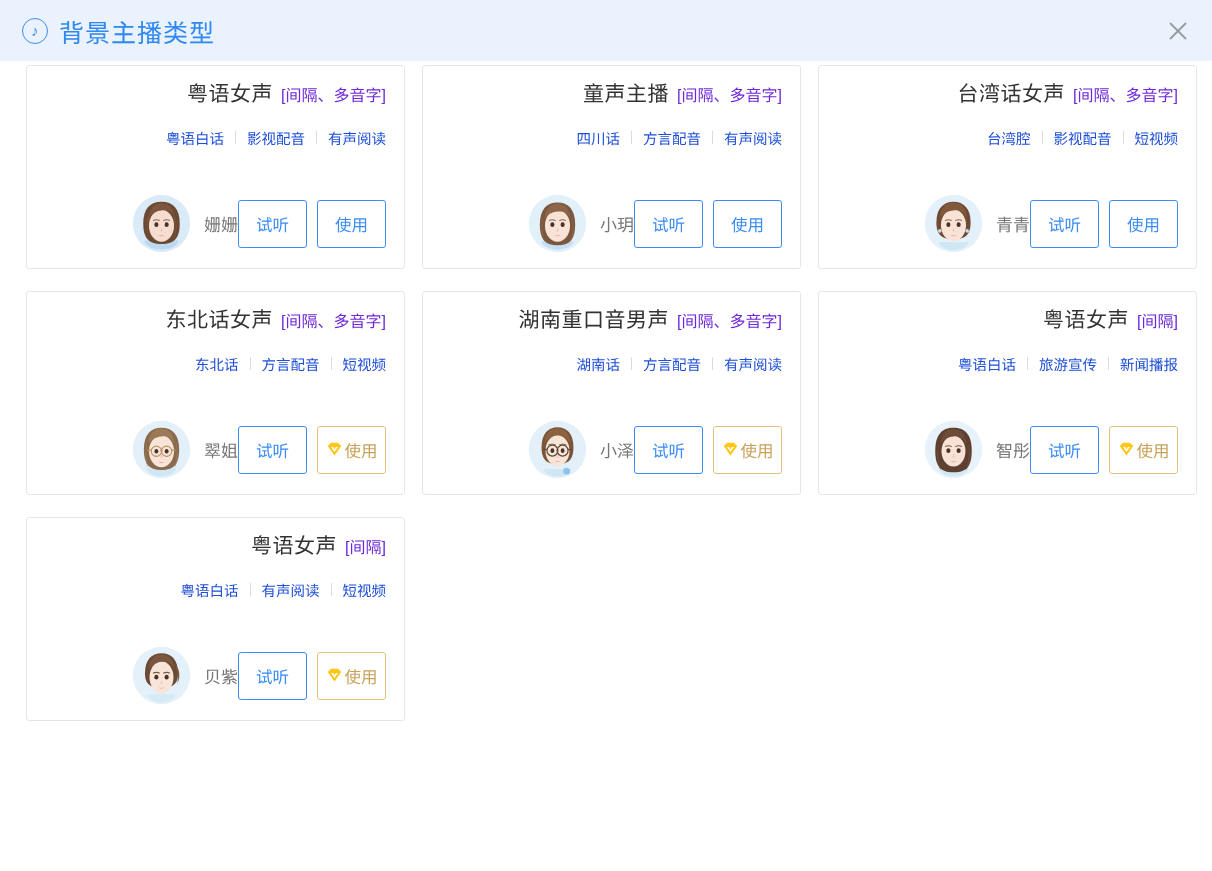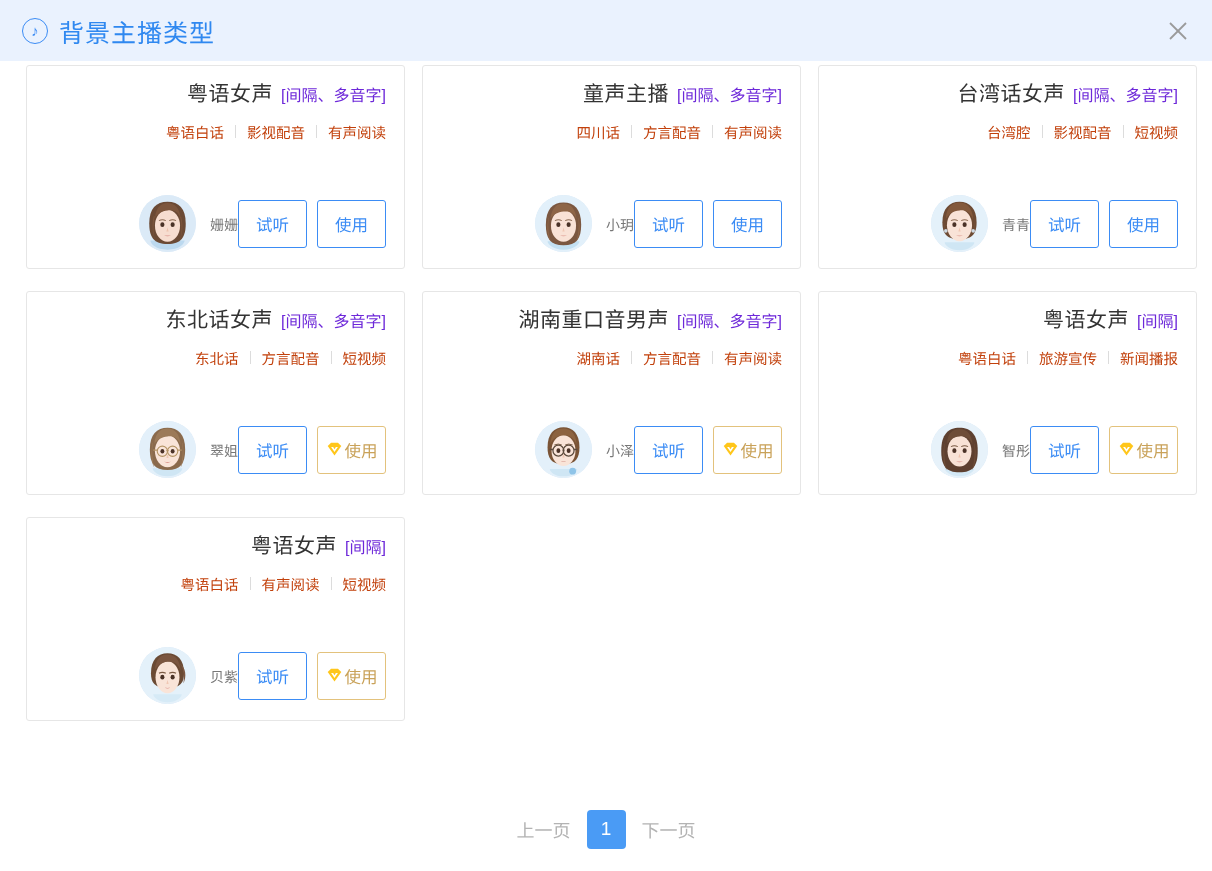--- a/index.html
+++ b/index.html
@@ -115,25 +115,25 @@
     font-weight: 400;
     letter-spacing: 0.5px;
   }
   .card-badge {
     font-size: 16px;
     color: #6d28d9;
     white-space: nowrap;
     padding-left: 8px;
   }
   .card-tags {
-    margin-top: 15px;
+    margin-top: 21px;
     display: flex;
     align-items: center;
     font-size: 14.5px;
-    color: #c2410c;
+    color: #1d4ed8;
   }
   .card-tags .tag { white-space: nowrap; }
   .card-tags .tag-sep {
     display: inline-block;
     width: 1px; height: 13px;
     background: #dcdcdc;
     margin: 0 11px;
   }
   .card-bottom {
     margin-top: auto;
@@ -144,21 +144,21 @@
   .avatar {
     width: 57px; height: 57px;
     border-radius: 50%;
     overflow: hidden;
     background: #dbeaf7;
     flex: 0 0 57px;
   }
   .avatar svg { display: block; width: 57px; height: 57px; }
   .voice-name {
     margin-left: 14px;
-    font-size: 14px;
+    font-size: 17px;
     color: #777777;
     white-space: nowrap;
   }
   .card-actions {
     margin-left: auto;
     display: flex;
     gap: 10px;
   }
   .btn {
     width: 69px; height: 48px;
@@ -539,19 +539,14 @@
                 </svg>
             </span>
             <span>使用</span>
           </div>
         </div>
       </div>
     </div>
 
   </div>
 
-  <div class="pagination">
-    <div class="page-nav">上一页</div>
-    <div class="page-num">1</div>
-    <div class="page-nav">下一页</div>
-  </div>
 
 </div>
 
 </body></html>

